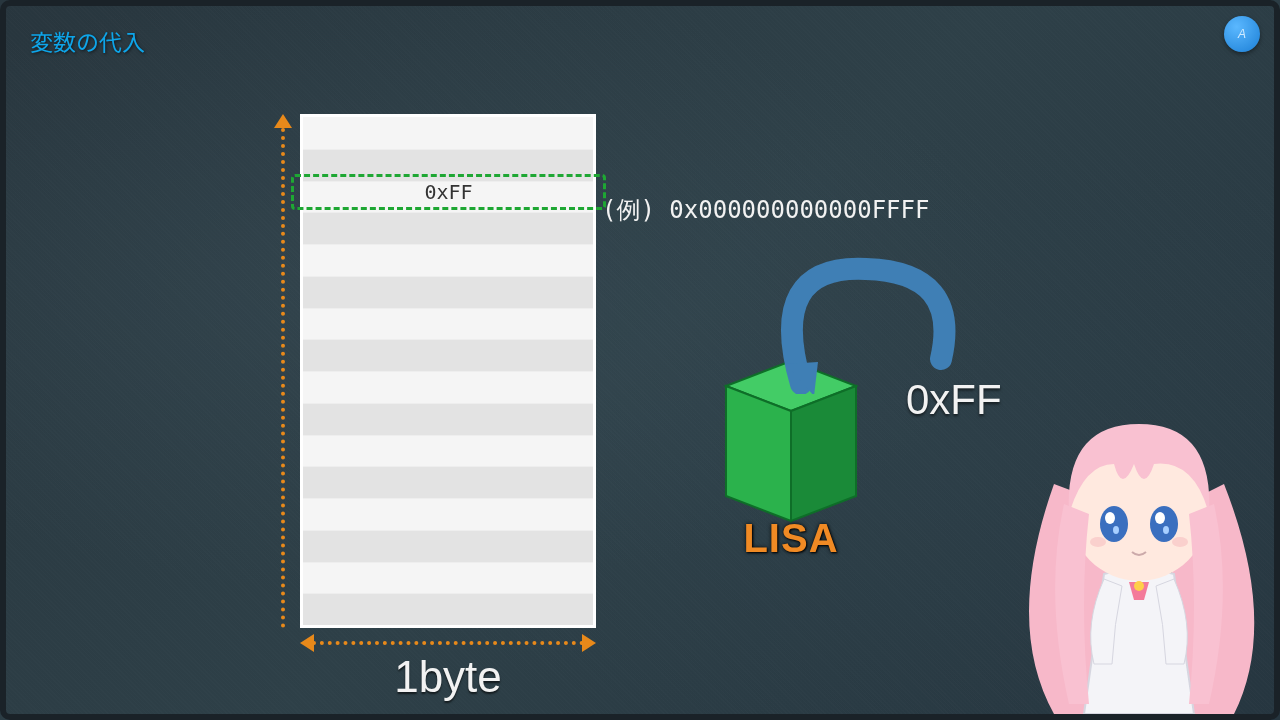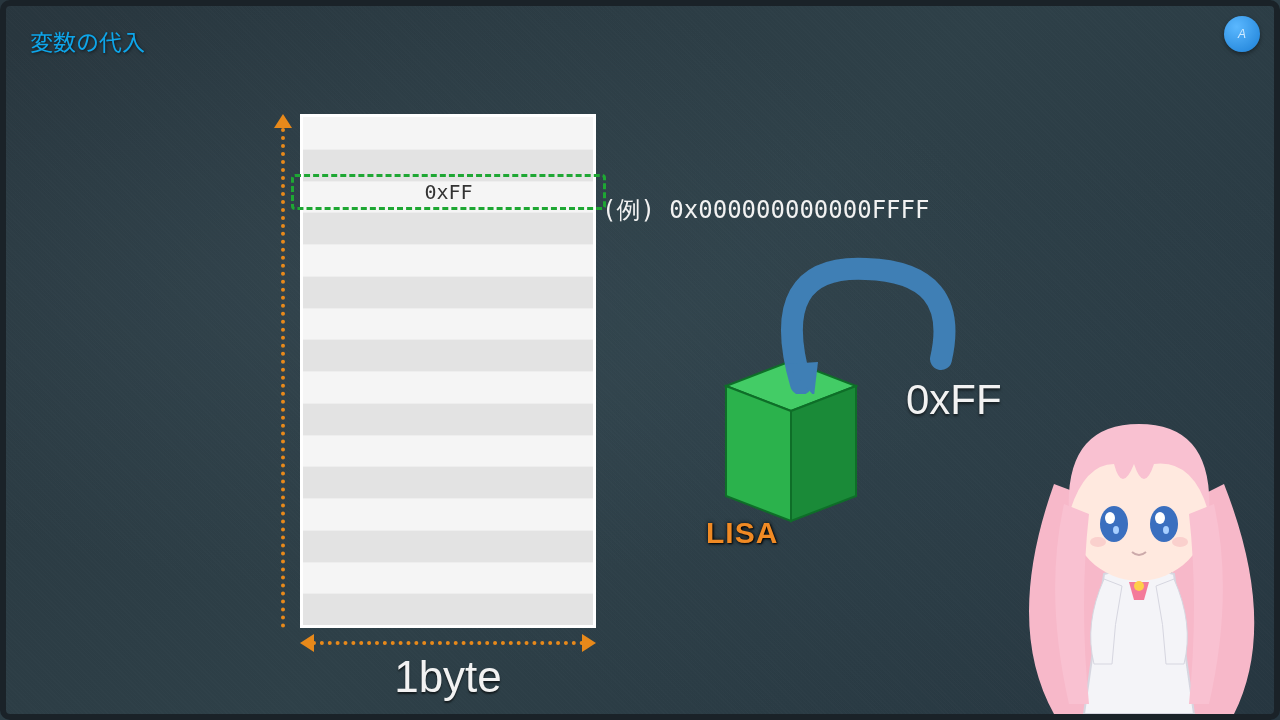--- a/index.html
+++ b/index.html
@@ -168,22 +168,23 @@
     width: 170px;
     height: 200px;
   }
   .cube-wrap svg { overflow: visible; }
 
   .cube-label {
     position: absolute;
     left: 700px;
     top: 510px;
     width: 170px;
+    text-align: center;
     color: #f08a24;
-    font-size: 30px;
+    font-size: 40px;
     font-weight: 700;
     text-shadow: 0 0 4px rgba(0,0,0,0.8), 1px 1px 2px rgba(0,0,0,0.9);
     letter-spacing: 1px;
   }
 
   .value-label {
     position: absolute;
     left: 900px;
     top: 370px;
     color: #f2f2f2;

